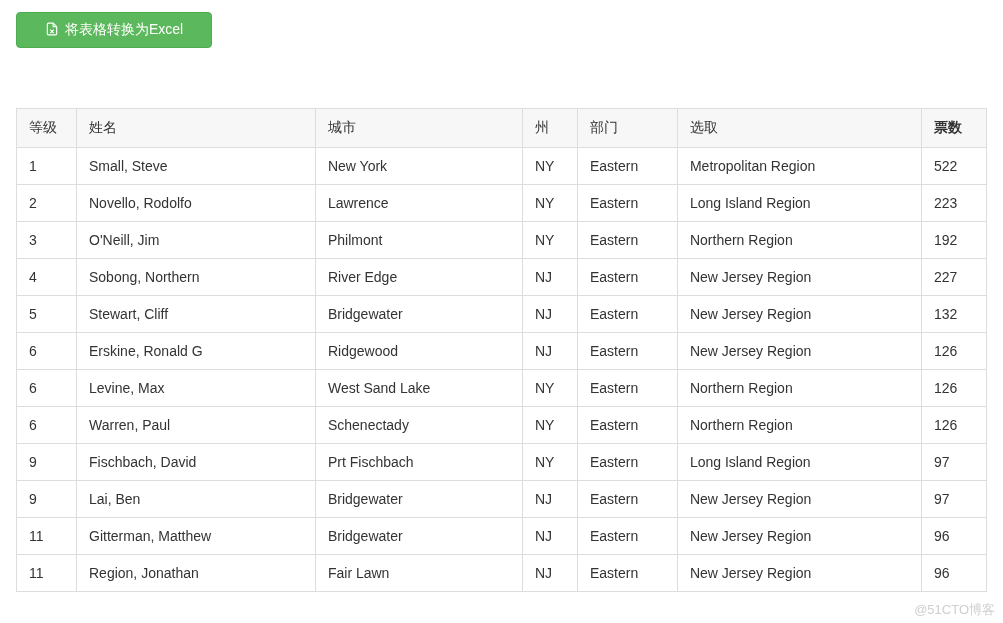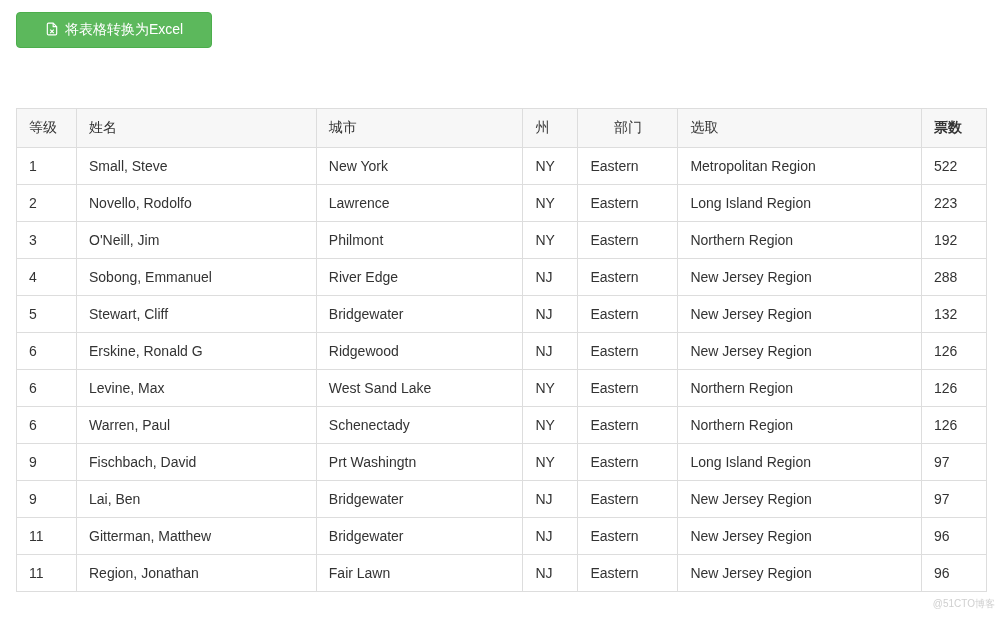--- a/index.html
+++ b/index.html
@@ -43,27 +43,27 @@
   }
   thead th {
     background: #f7f7f7;
     font-weight: normal;
     color: #333;
     margin-top: 24px;
   }
   .col-rank { width: 60px; }
   .col-state { width: 55px; }
   .col-votes { width: 65px; font-weight: bold; }
-  .col-dept { width: 100px; text-align: center; }
+  .col-dept { width: 100px; }
   .watermark {
     position: fixed;
     right: 8px;
-    bottom: 12px;
+    bottom: 4px;
     color: #cfcfcf;
-    font-size: 10px;
+    font-size: 13px;
     pointer-events: none;
     user-select: none;
   }
 </style>
 </head>
 <body>
 
 
 
 <button class="export-btn">
@@ -115,26 +115,26 @@
         <td>3</td>
         <td>O'Neill, Jim</td>
         <td>Philmont</td>
         <td>NY</td>
         <td>Eastern</td>
         <td>Northern Region</td>
         <td>192</td>
       </tr>
       <tr>
         <td>4</td>
-        <td>Sobong, Emmanuel</td>
+        <td>Sobong, Northern</td>
         <td>River Edge</td>
         <td>NJ</td>
         <td>Eastern</td>
         <td>New Jersey Region</td>
-        <td>288</td>
+        <td>227</td>
       </tr>
       <tr>
         <td>5</td>
         <td>Stewart, Cliff</td>
         <td>Bridgewater</td>
         <td>NJ</td>
         <td>Eastern</td>
         <td>New Jersey Region</td>
         <td>132</td>
       </tr>
@@ -161,21 +161,21 @@
         <td>Warren, Paul</td>
         <td>Schenectady</td>
         <td>NY</td>
         <td>Eastern</td>
         <td>Northern Region</td>
         <td>126</td>
       </tr>
       <tr>
         <td>9</td>
         <td>Fischbach, David</td>
-        <td>Prt Washingtn</td>
+        <td>Prt Fischbach</td>
         <td>NY</td>
         <td>Eastern</td>
         <td>Long Island Region</td>
         <td>97</td>
       </tr>
       <tr>
         <td>9</td>
         <td>Lai, Ben</td>
         <td>Bridgewater</td>
         <td>NJ</td>

